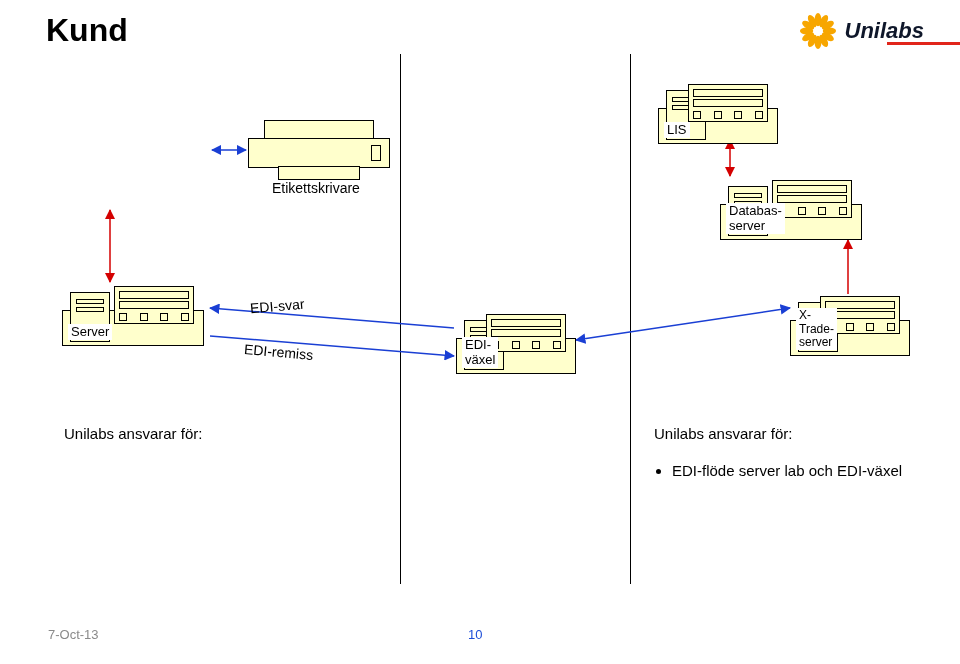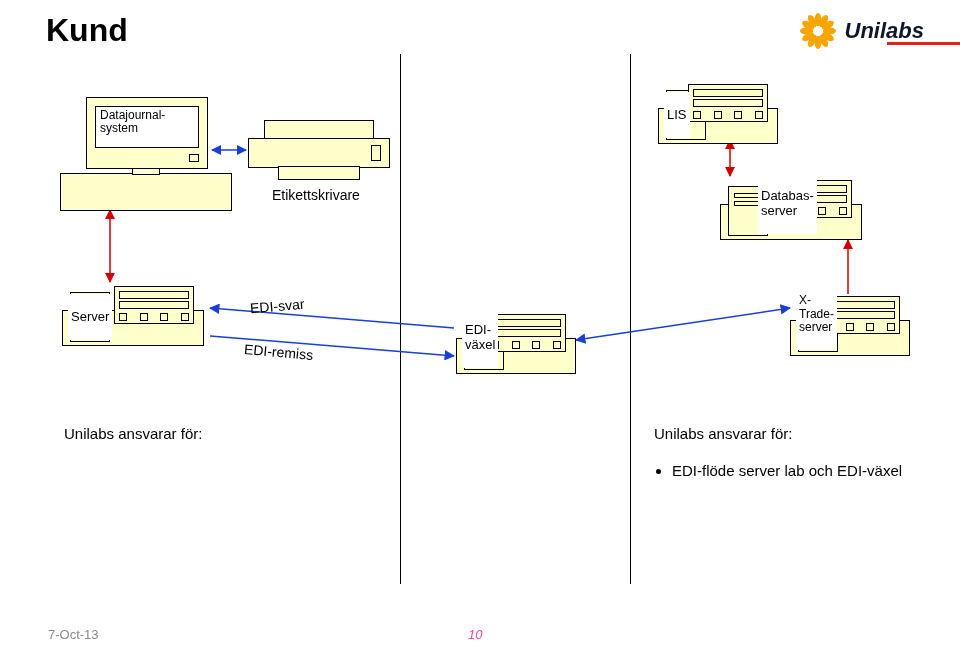--- a/index.html
+++ b/index.html
@@ -63,53 +63,53 @@
   .srv .tower .slot { position:absolute; left:5px; right:5px; height:3px; background:#ffffcc; border:1px solid #000; }
   .srv .panel {
     position:absolute; right:8px; top:2px; width:78px; height:36px;
     background:#ffffcc; border:1px solid #000;
   }
   .srv .panel .strip { position:absolute; left:4px; right:4px; height:6px; background:#ffffcc; border:1px solid #000; }
   .srv .panel .dots { position:absolute; left:4px; right:4px; top:26px; display:flex; justify-content:space-between; }
   .srv .panel .dots span { width:6px; height:6px; border:1px solid #000; background:#ffffcc; }
   .srv .lbl {
     position:absolute; left:6px; bottom:6px; background:#fff;
-    font-size:13px; line-height:1.1; padding:16px 3px;
+    font-size:13px; line-height:1.1; padding:1px 3px;
   }
   .srv.small { width:118px; }
 
   
   .pc {
     position:absolute; width:170px; height:115px;
   }
   .pc .keyboard { position:absolute; left:0; bottom:0; width:100%; height:36px; background:#ffffcc; border:1px solid #000; }
   .pc .foot { position:absolute; left:72px; bottom:36px; width:26px; height:6px; background:#ffffcc; border:1px solid #000; }
   .pc .screen { position:absolute; left:26px; bottom:42px; width:120px; height:70px; background:#ffffcc; border:1px solid #000; }
   .pc .screen .inner { position:absolute; left:8px; right:8px; top:8px; bottom:20px; background:#fff; border:1px solid #000; font-size:12px; padding:2px 4px; line-height:1.1; }
   .pc .screen .button { position:absolute; right:8px; bottom:6px; width:8px; height:6px; border:1px solid #000; }
 
   
   .printer { position:absolute; width:140px; height:60px; }
   .printer .tray { position:absolute; left:16px; top:0; width:108px; height:18px; background:#ffffcc; border:1px solid #000; }
   .printer .body { position:absolute; left:0;  top:18px; width:140px; height:28px; background:#ffffcc; border:1px solid #000; }
   .printer .body::after { content:""; position:absolute; right:8px; top:6px; width:8px; height:14px; border:1px solid #000; }
   .printer .out  { position:absolute; left:30px; top:46px; width:80px; height:12px; background:#ffffcc; border:1px solid #000; }
-  .printer .lbl { position:absolute; left:24px; top:60px; font-size:14px;margin-top:7px; }
+  .printer .lbl { position:absolute; left:24px; top:60px; font-size:14px; }
 
   
   .flowlbl { position:absolute; font-size:14px; transform: rotate(-5deg); }
 
   
   .bullets { position:absolute; font-size:15px; line-height:1.35; }
   .bullets .hd { margin-bottom:17px; }
   .bullets ul { margin:0; padding-left:18px; }
 
   
   .footer-date { position:absolute; left:48px; bottom:22px; color:#8a8a8a; font-size:13px; }
-  .footer-page { position:absolute; left:468px; bottom:22px; color:#ec4899; font-size:13px;font-style:italic; }
+  .footer-page { position:absolute; left:468px; bottom:22px; color:#1d4ed8; font-size:13px; }
 
   
   .vline { position:absolute; top:54px; height:530px; width:1px; background:#000; }
 </style>
 </head>
 <body>
 <div class="slide">
 
 <div class="title">Kund</div>
 
@@ -161,29 +161,20 @@
 
   <line x1="848" y1="294" x2="848" y2="240" stroke="#d40000" stroke-width="1.5" marker-end="url(#ar-red)"></line>
 
   <line x1="576" y1="340" x2="790" y2="308" stroke="#1a3fd4" stroke-width="1.5" marker-start="url(#ar-blue)" marker-end="url(#ar-blue)"></line>
 
   <line x1="454" y1="328" x2="210" y2="308" stroke="#1a3fd4" stroke-width="1.5" marker-end="url(#ar-blue)"></line>
 
   <line x1="210" y1="336" x2="454" y2="356" stroke="#1a3fd4" stroke-width="1.5" marker-end="url(#ar-blue)"></line>
 </svg>
 
-<div class="pc" style="left:60px; top:96px;">
-  <div class="keyboard"></div>
-  <div class="foot"></div>
-  <div class="screen">
-    <div class="inner" style="white-space:pre-line;">Datajournal-
-system</div>
-    <div class="button"></div>
-  </div>
-</div>
 
 <div class="printer" style="left:248px; top:120px;">
   <div class="tray"></div>
   <div class="body"></div>
   <div class="out"></div>
   <div class="lbl">Etikettskrivare</div>
 </div>
 
 <div class="srv" style="left:62px; top:284px;">
   <div class="base"></div>
@@ -232,21 +223,21 @@
   <div class="panel">
     <div class="strip" style="top:4px"></div>
     <div class="strip" style="top:14px"></div>
     <div class="dots">
           <span></span>
           <span></span>
           <span></span>
           <span></span>
         </div>
   </div>
-  <div class="lbl" style="white-space:pre-line;margin-left:32px;">Databas-
+  <div class="lbl" style="white-space:pre-line;">Databas-
 server</div>
 </div>
 
 <div class="srv small" style="left:456px; top:312px;">
   <div class="base"></div>
   <div class="tower">
         <div class="slot" style="top:6px"></div>
         <div class="slot" style="top:14px"></div>
       </div>
   <div class="panel">

